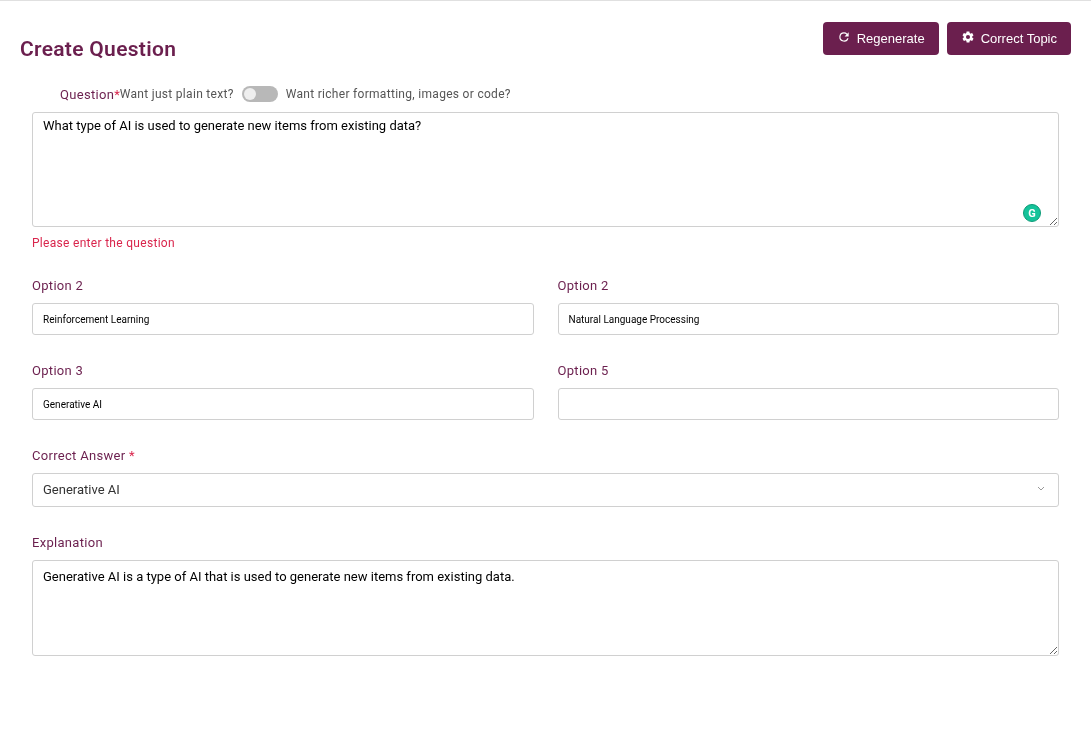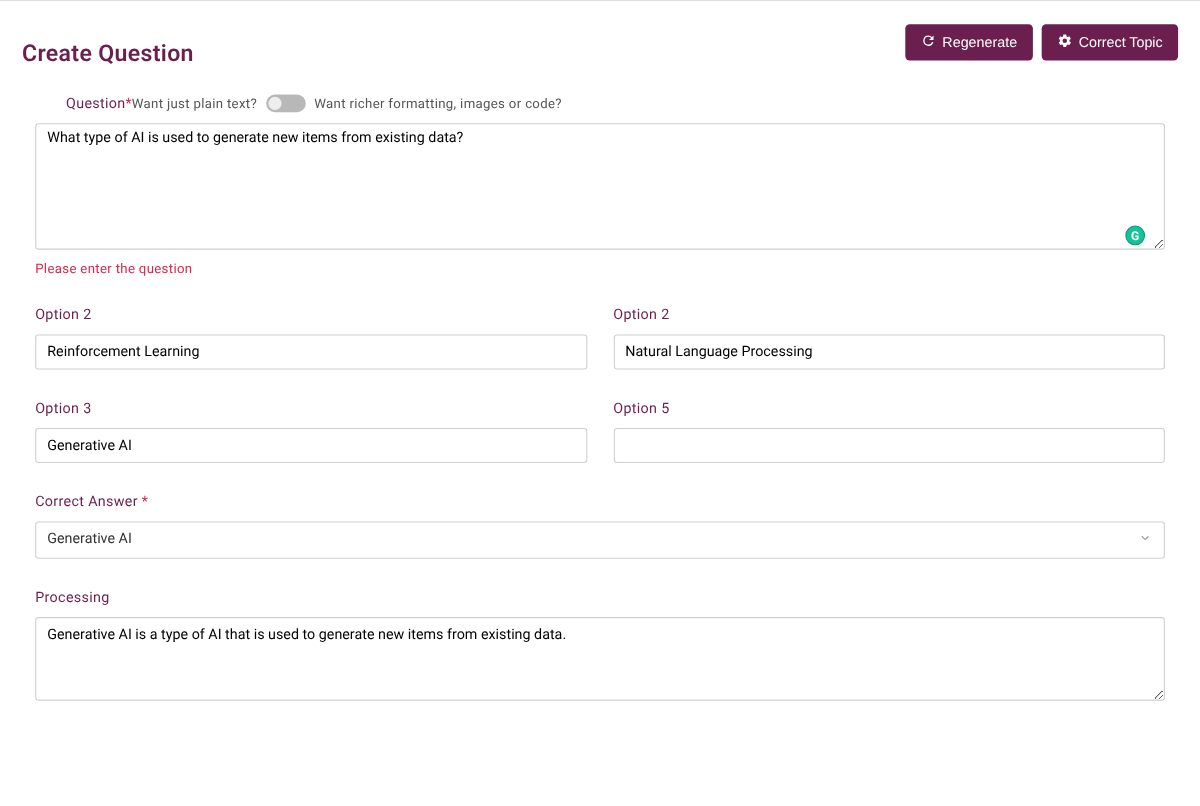--- a/index.html
+++ b/index.html
@@ -145,21 +145,21 @@
   .option-field .field-label {
     display: block;
     margin-bottom: 10px;
   }
   .text-input {
     width: 100%;
     border: 1px solid #d0d0d0;
     border-radius: 3px;
     padding: 7px 10px;
     font-family: inherit;
-    font-size: 13px;
+    font-size: 10px;
     height: 32px;
   }
   .full-row {
     margin-top: 28px;
   }
   .full-row .field-label {
     display: block;
     margin-bottom: 10px;
   }
   .select-wrap {
@@ -187,21 +187,21 @@
   }
   .select-chevron svg {
     width: 12px;
     height: 12px;
     stroke: currentColor;
     fill: none;
     stroke-width: 2;
   }
   .textarea-explain {
     width: 100%;
-    height: 76px;
+    height: 96px;
     border: 1px solid #d0d0d0;
     border-radius: 3px;
     padding: 8px 10px;
     font-family: inherit;
     font-size: 13px;
     resize: both;
   }
 </style>
 </head>
 <body>
@@ -276,19 +276,19 @@
         <div class="select">Generative AI</div>
         <span class="select-chevron">
           <svg viewBox="0 0 24 24">
               <polyline points="6 9 12 15 18 9"></polyline>
             </svg>
         </span>
       </div>
     </div>
 
     <div class="full-row">
-      <label class="field-label">Processing</label>
+      <label class="field-label">Explanation</label>
       <textarea class="textarea-explain" style="">Generative AI is a type of AI that is used to generate new items from existing data.</textarea>
     </div>
 
   </div>
 
 </div>
 
 </body></html>

